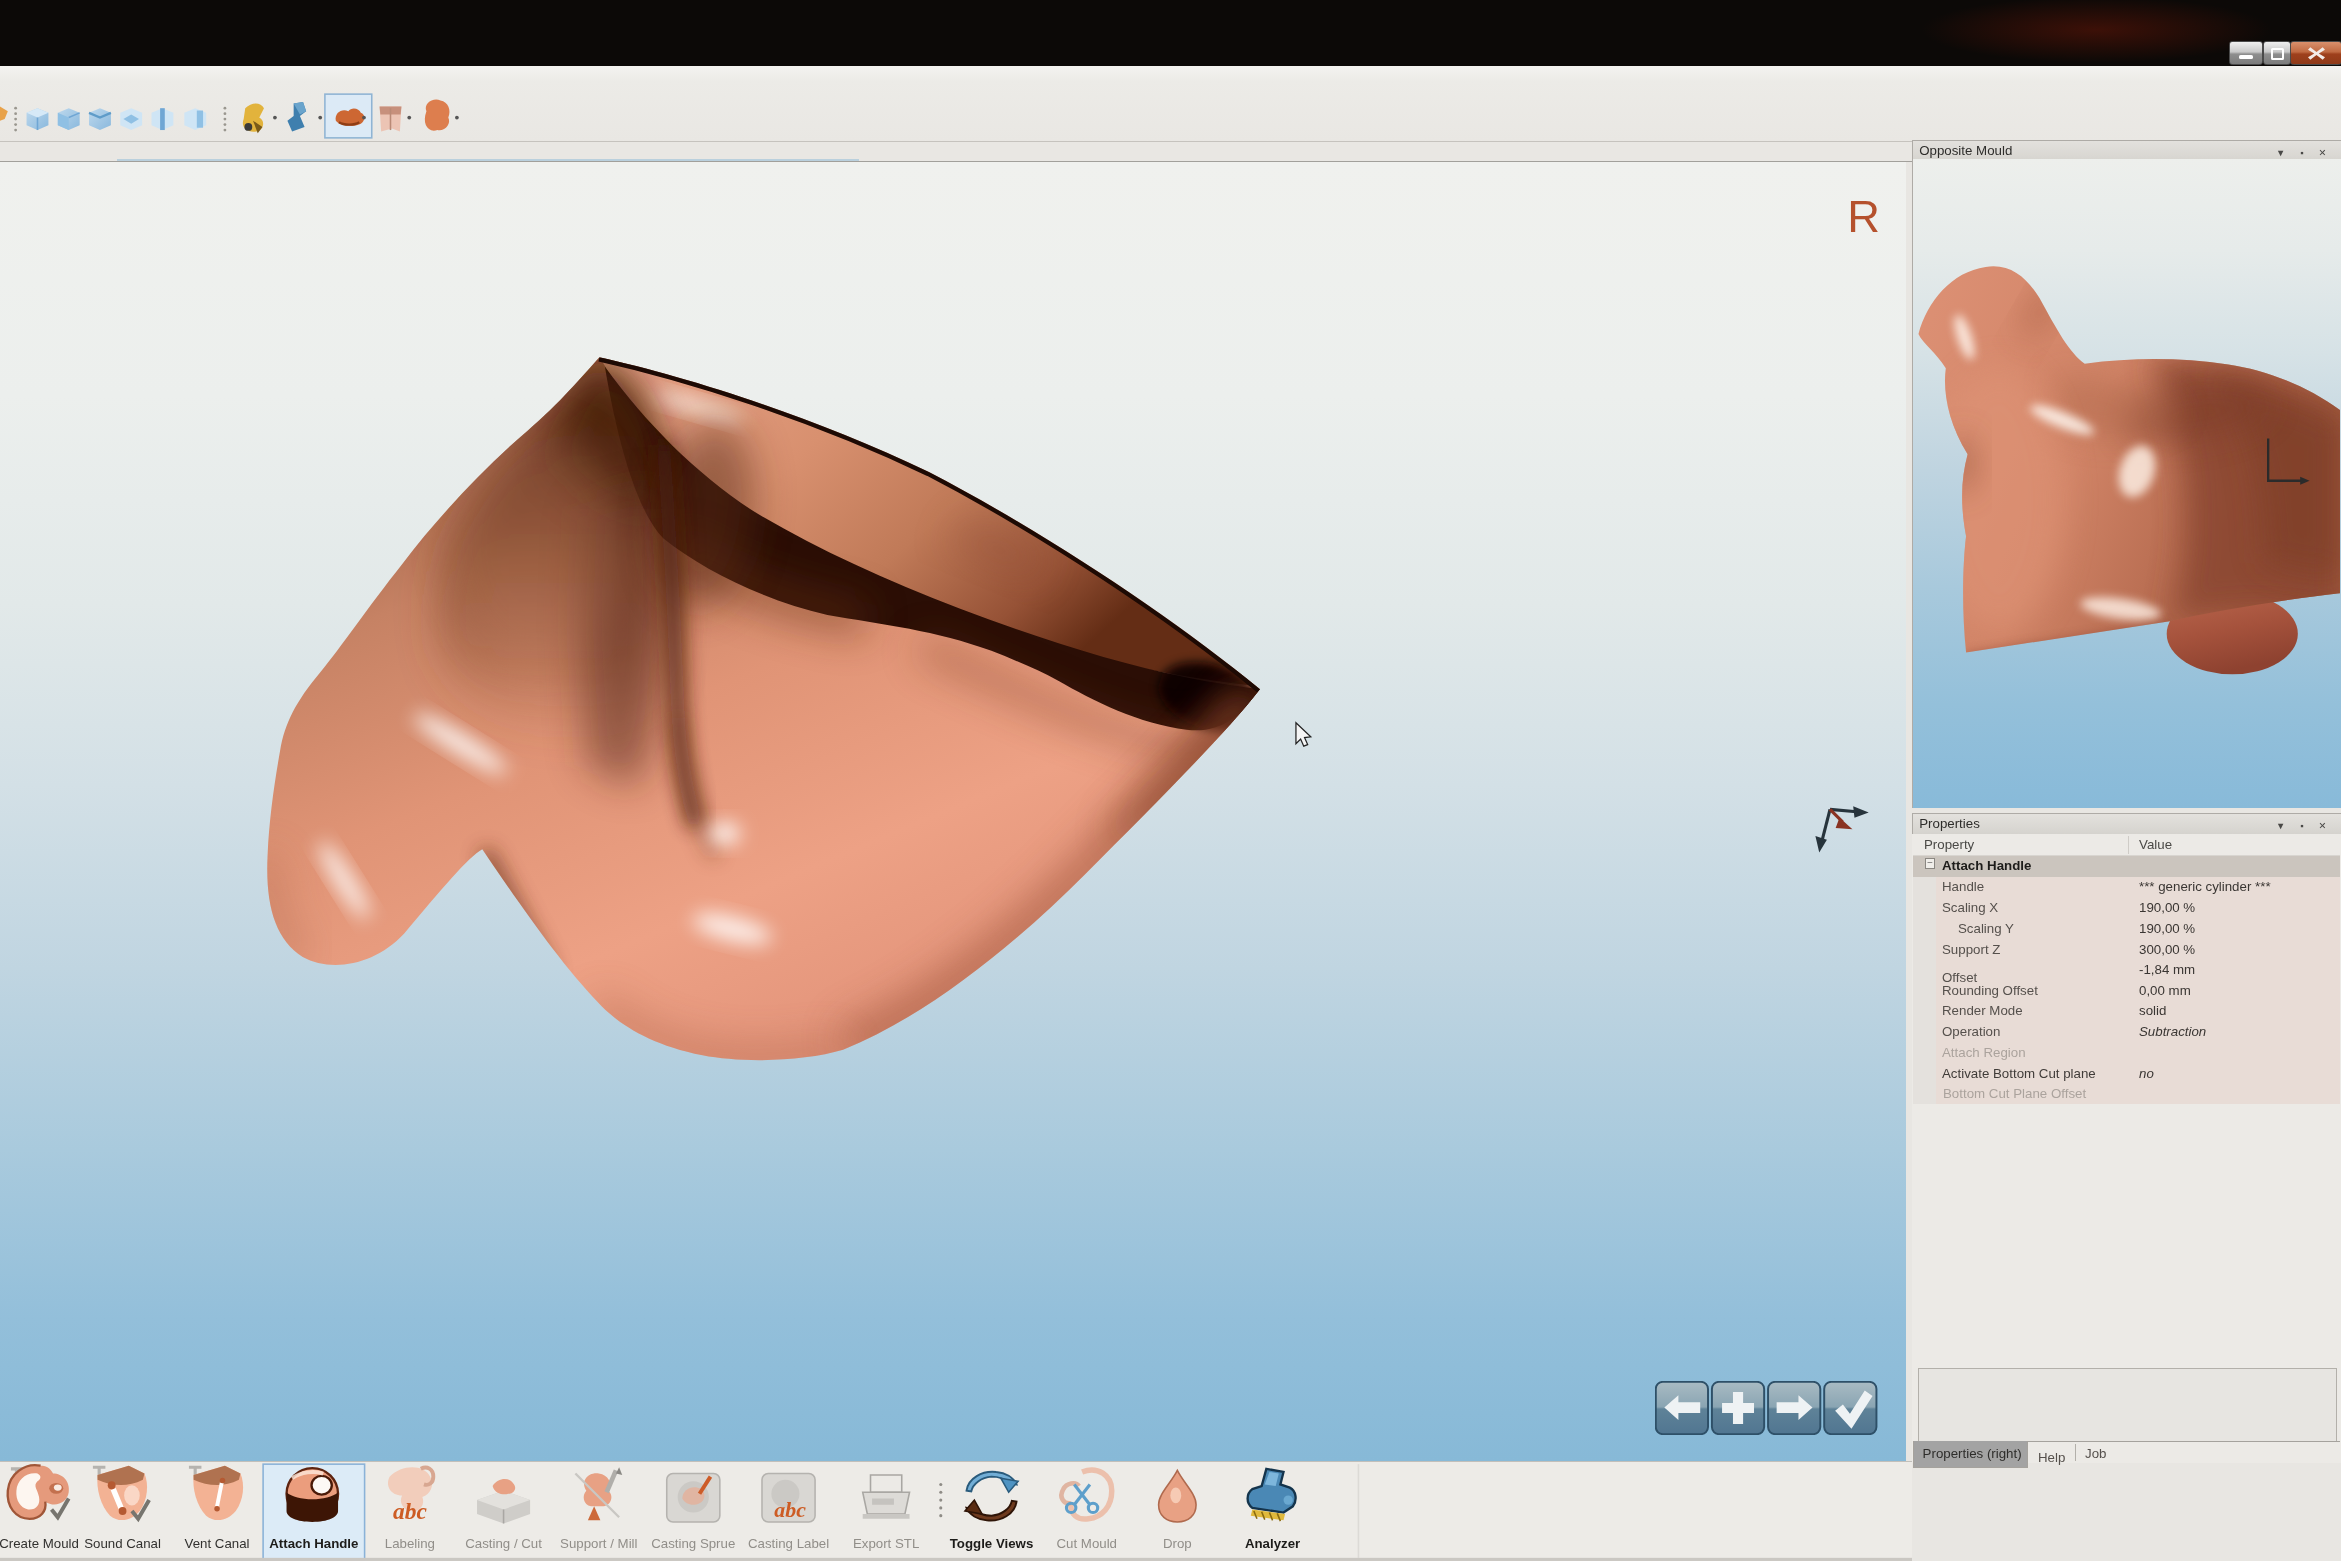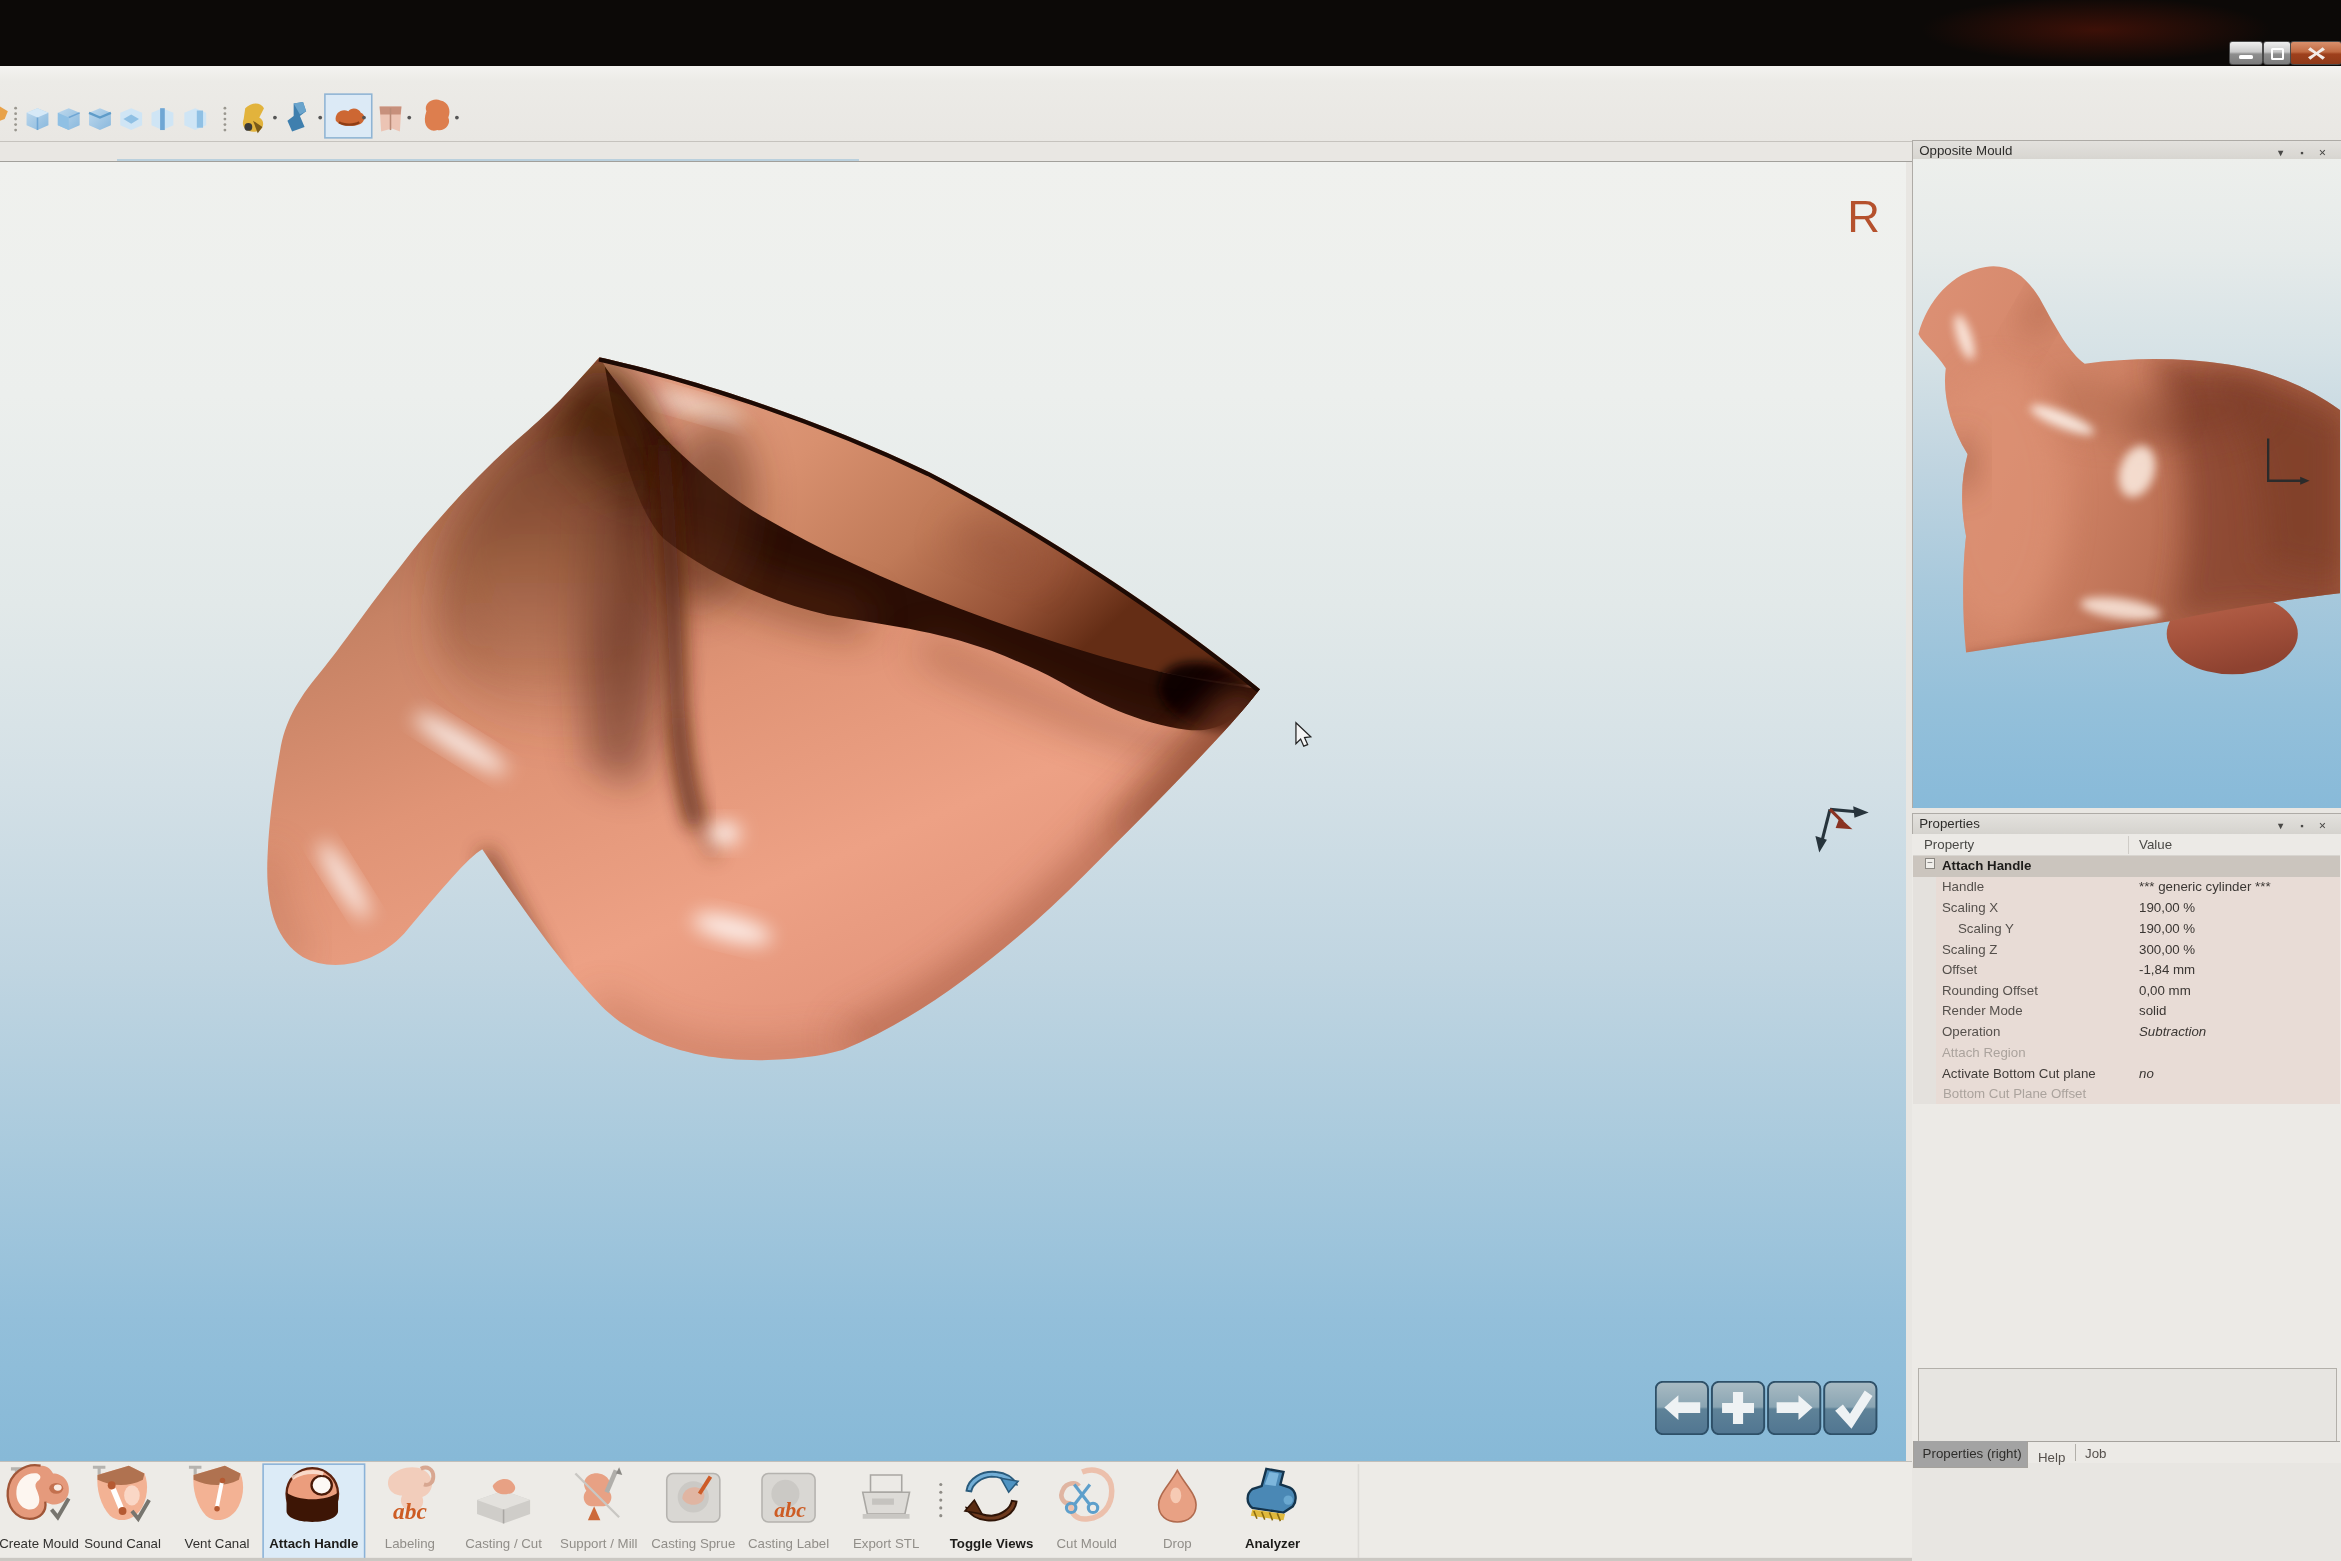--- a/index.html
+++ b/index.html
@@ -313,23 +313,23 @@
       <span class="abs" style="left:29px;top:2.3px;font-weight:bold;color:#1d1c1a;">Attach Handle</span>
     </div>
     <div class="abs" style="left:23.4px;top:43px;width:404px;height:227px;background:#e8dcd6;"></div>
     <div class="abs" style="left:0;top:43px;width:23.4px;height:227px;background:#e4e1dd;"></div>
     <div class="abs" style="left:29px;top:45px;color:#55504c;">Handle</div>
       <div class="abs" style="left:226px;top:45px;color:#3a3633;">*** generic cylinder ***</div>
     <div class="abs" style="left:29px;top:66px;color:#55504c;">Scaling X</div>
       <div class="abs" style="left:226px;top:66px;color:#3a3633;">190,00 %</div>
     <div class="abs" style="left:29px;top:87px;color:#55504c;margin-left:16px;">Scaling Y</div>
       <div class="abs" style="left:226px;top:87px;color:#3a3633;">190,00 %</div>
-    <div class="abs" style="left:29px;top:108px;color:#55504c;">Scaling Z</div>
+    <div class="abs" style="left:29px;top:108px;color:#55504c;">Support Z</div>
       <div class="abs" style="left:226px;top:108px;color:#3a3633;">300,00 %</div>
-    <div class="abs" style="left:29px;top:128px;color:#55504c;">Offset</div>
+    <div class="abs" style="left:29px;top:136px;color:#55504c;">Offset</div>
       <div class="abs" style="left:226px;top:128px;color:#3a3633;">-1,84 mm</div>
     <div class="abs" style="left:29px;top:149px;color:#55504c;">Rounding Offset</div>
       <div class="abs" style="left:226px;top:149px;color:#3a3633;">0,00 mm</div>
     <div class="abs" style="left:29px;top:169px;color:#55504c;">Render Mode</div>
       <div class="abs" style="left:226px;top:169px;color:#3a3633;">solid</div>
     <div class="abs" style="left:29px;top:190px;color:#55504c;">Operation</div>
       <div class="abs" style="left:226px;top:190px;color:#3a3633;font-style:italic;">Subtraction</div>
     <div class="abs" style="left:29px;top:211px;color:#aba39d;">Attach Region</div>
     <div class="abs" style="left:29px;top:232px;color:#403c39;">Activate Bottom Cut plane</div>
       <div class="abs" style="left:226px;top:232px;color:#3a3633;font-style:italic;">no</div>

